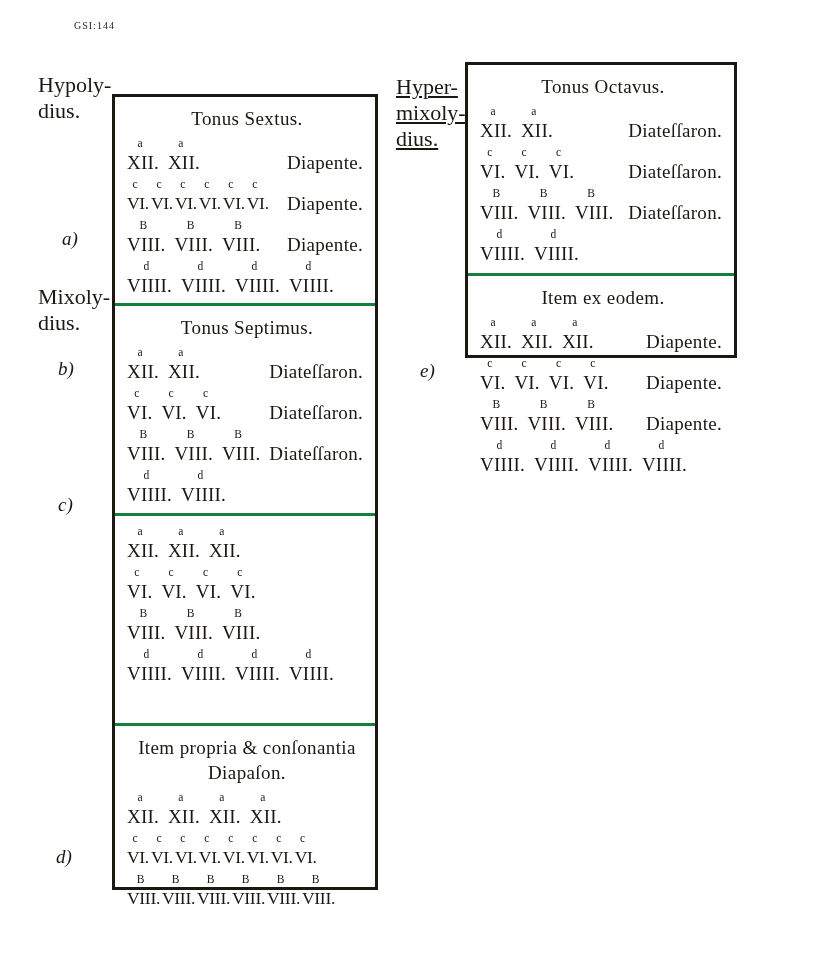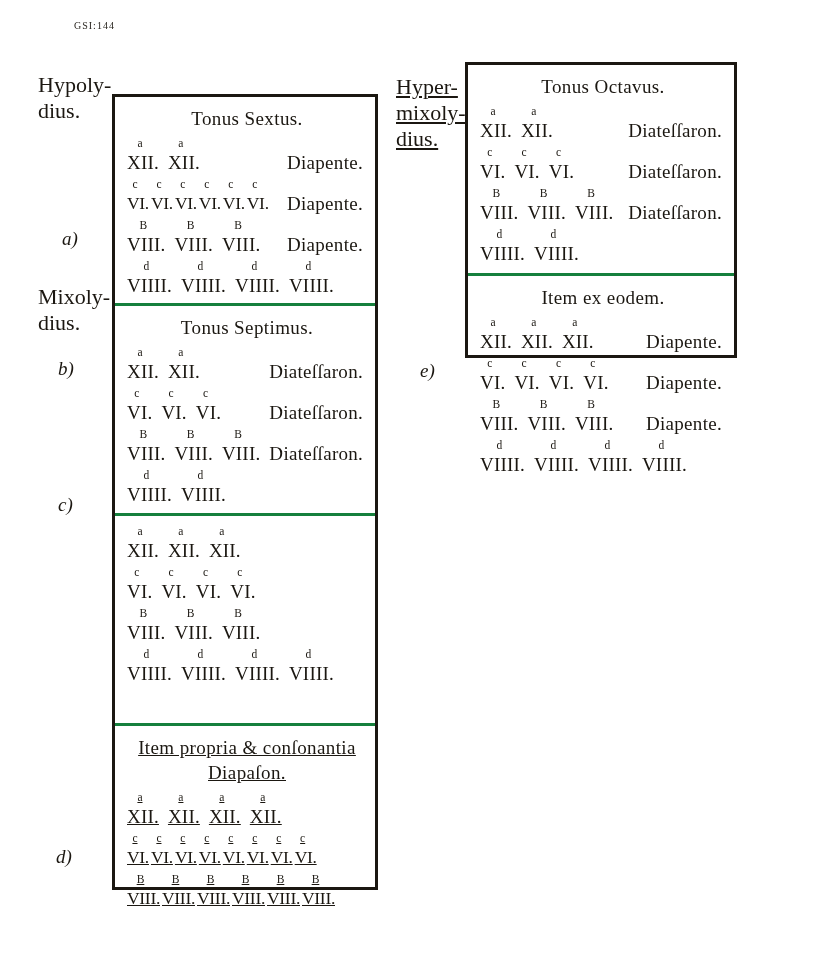--- a/index.html
+++ b/index.html
@@ -282,21 +282,21 @@
                 <span class="sup">d</span>
                 <span class="num">VIIII.</span>
               </span>
               <span class="token">
                 <span class="sup">d</span>
                 <span class="num">VIIII.</span>
               </span>
             </div>
           </div>
         </div>
-        <div class="sec" style="height: 190px; text-decoration: underline;">
+        <div class="sec" style="height: 190px;">
           <div class="sec-title">
             <div>Item propria &amp; conſonantia</div>
             <div>Diapaſon.</div>
           </div>
           <div class="row">
             <div class="tokens">
               <span class="token">
                 <span class="sup">a</span>
                 <span class="num">XII.</span>
               </span>

